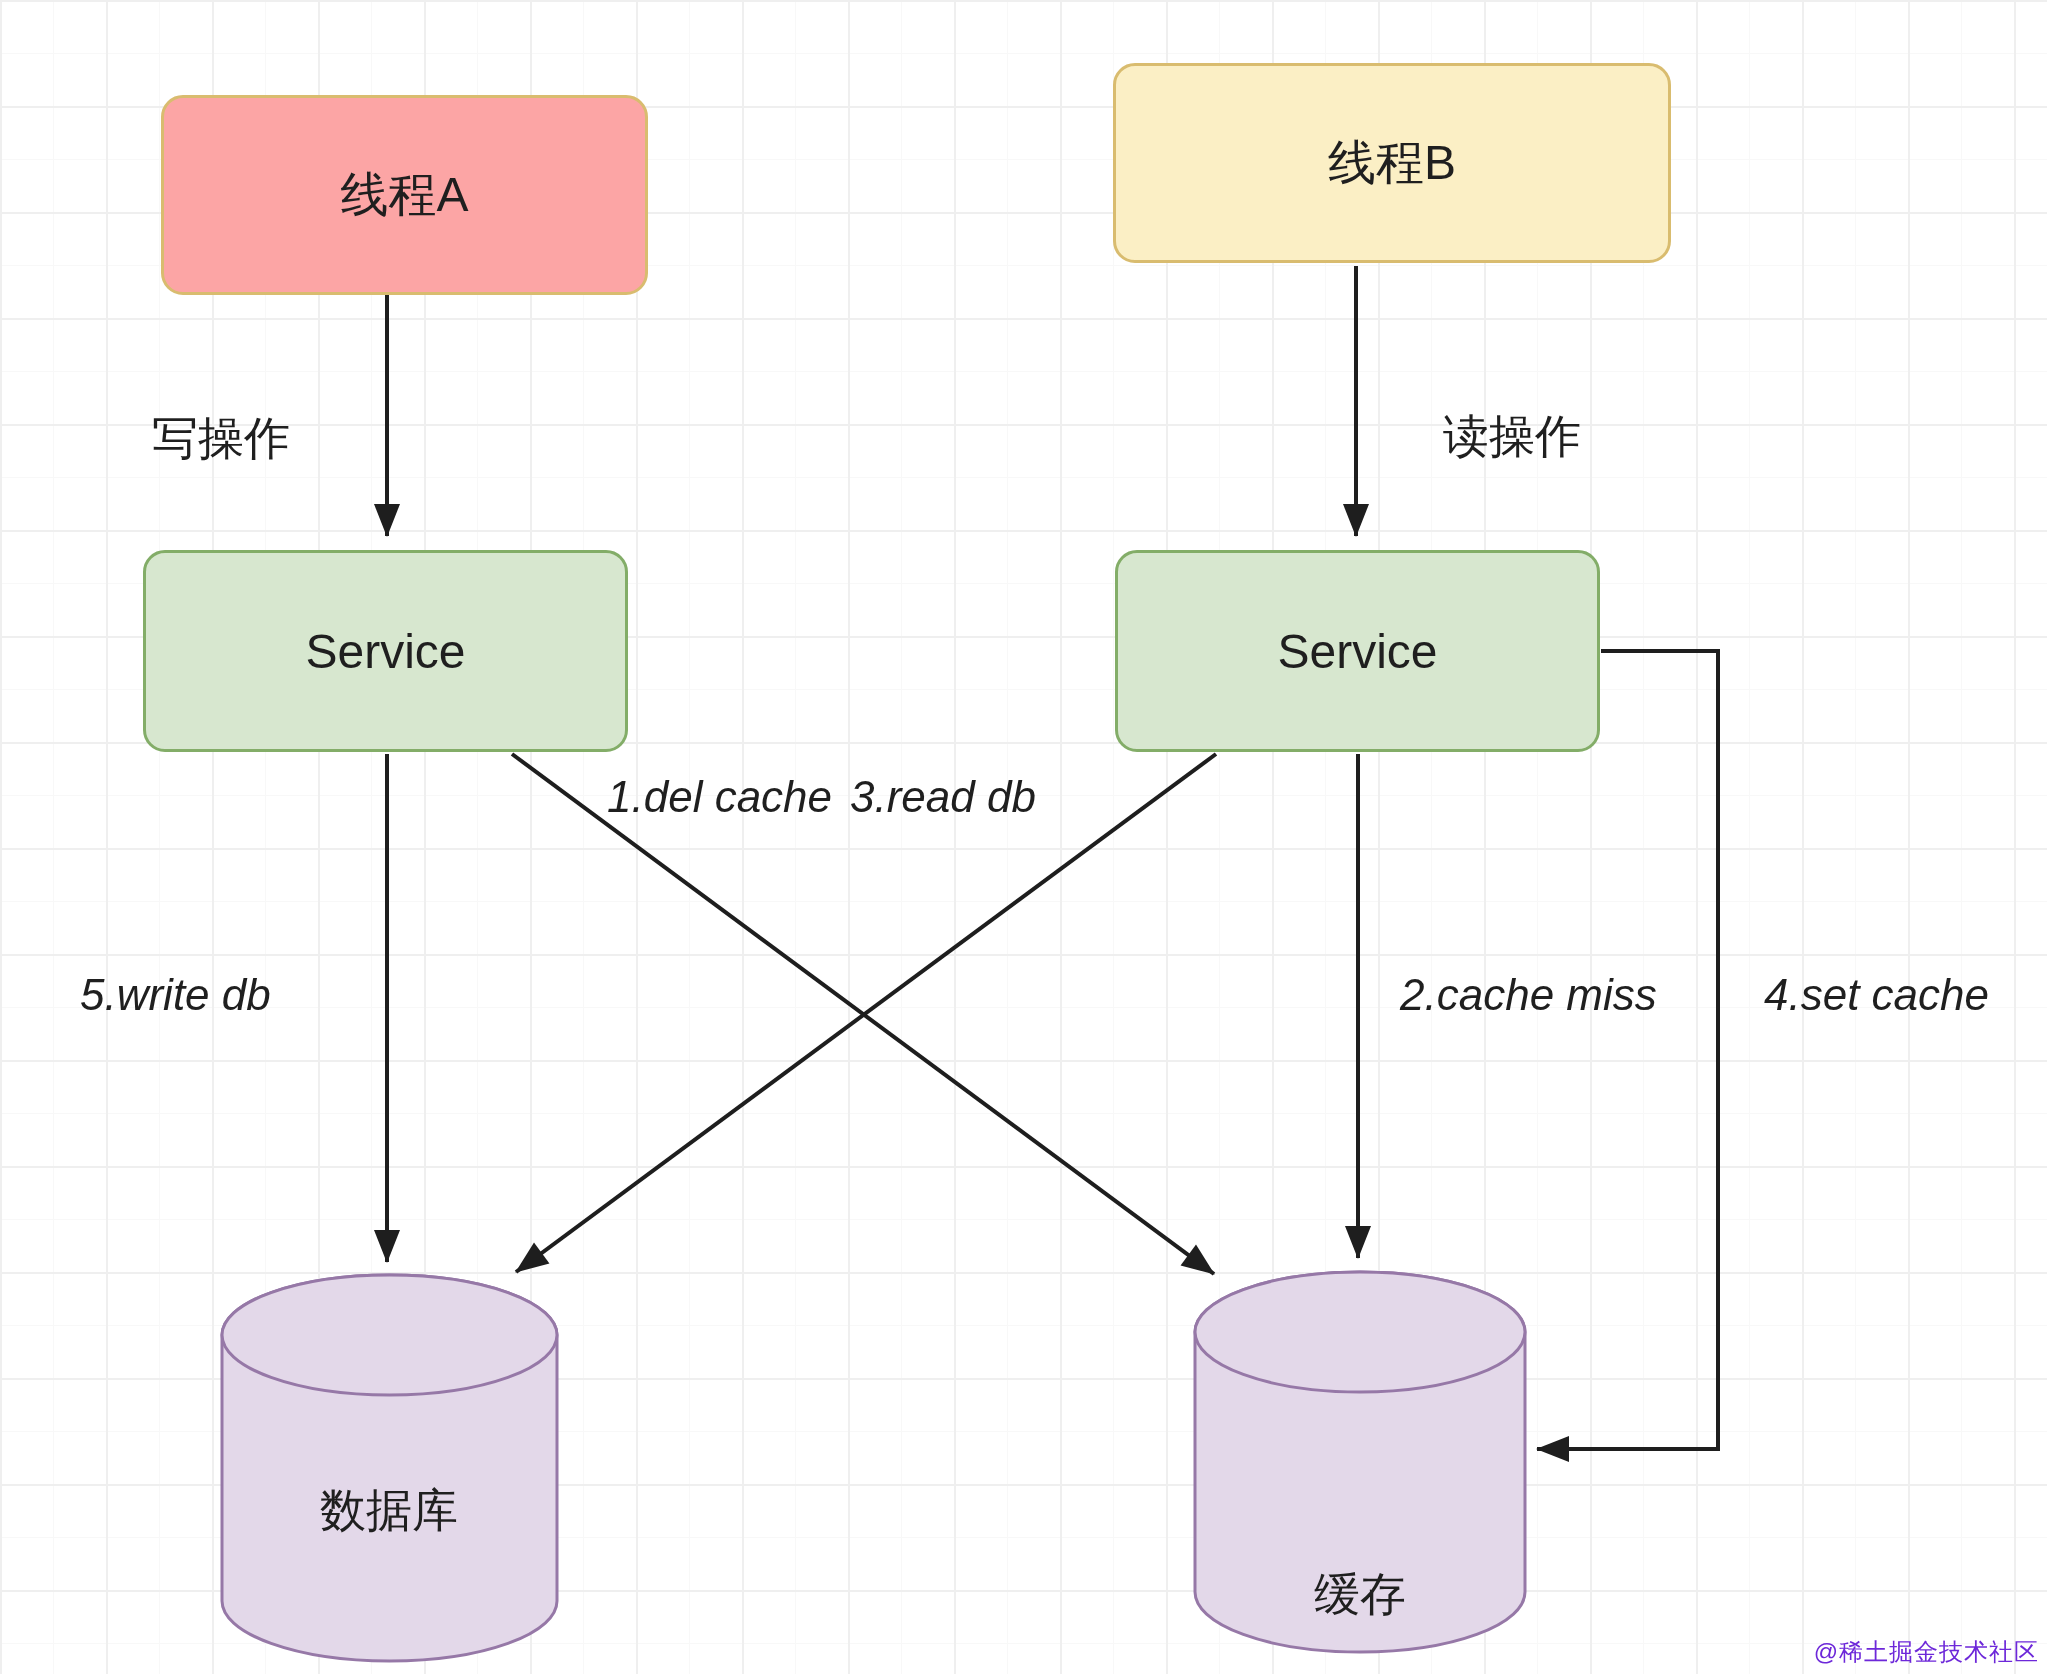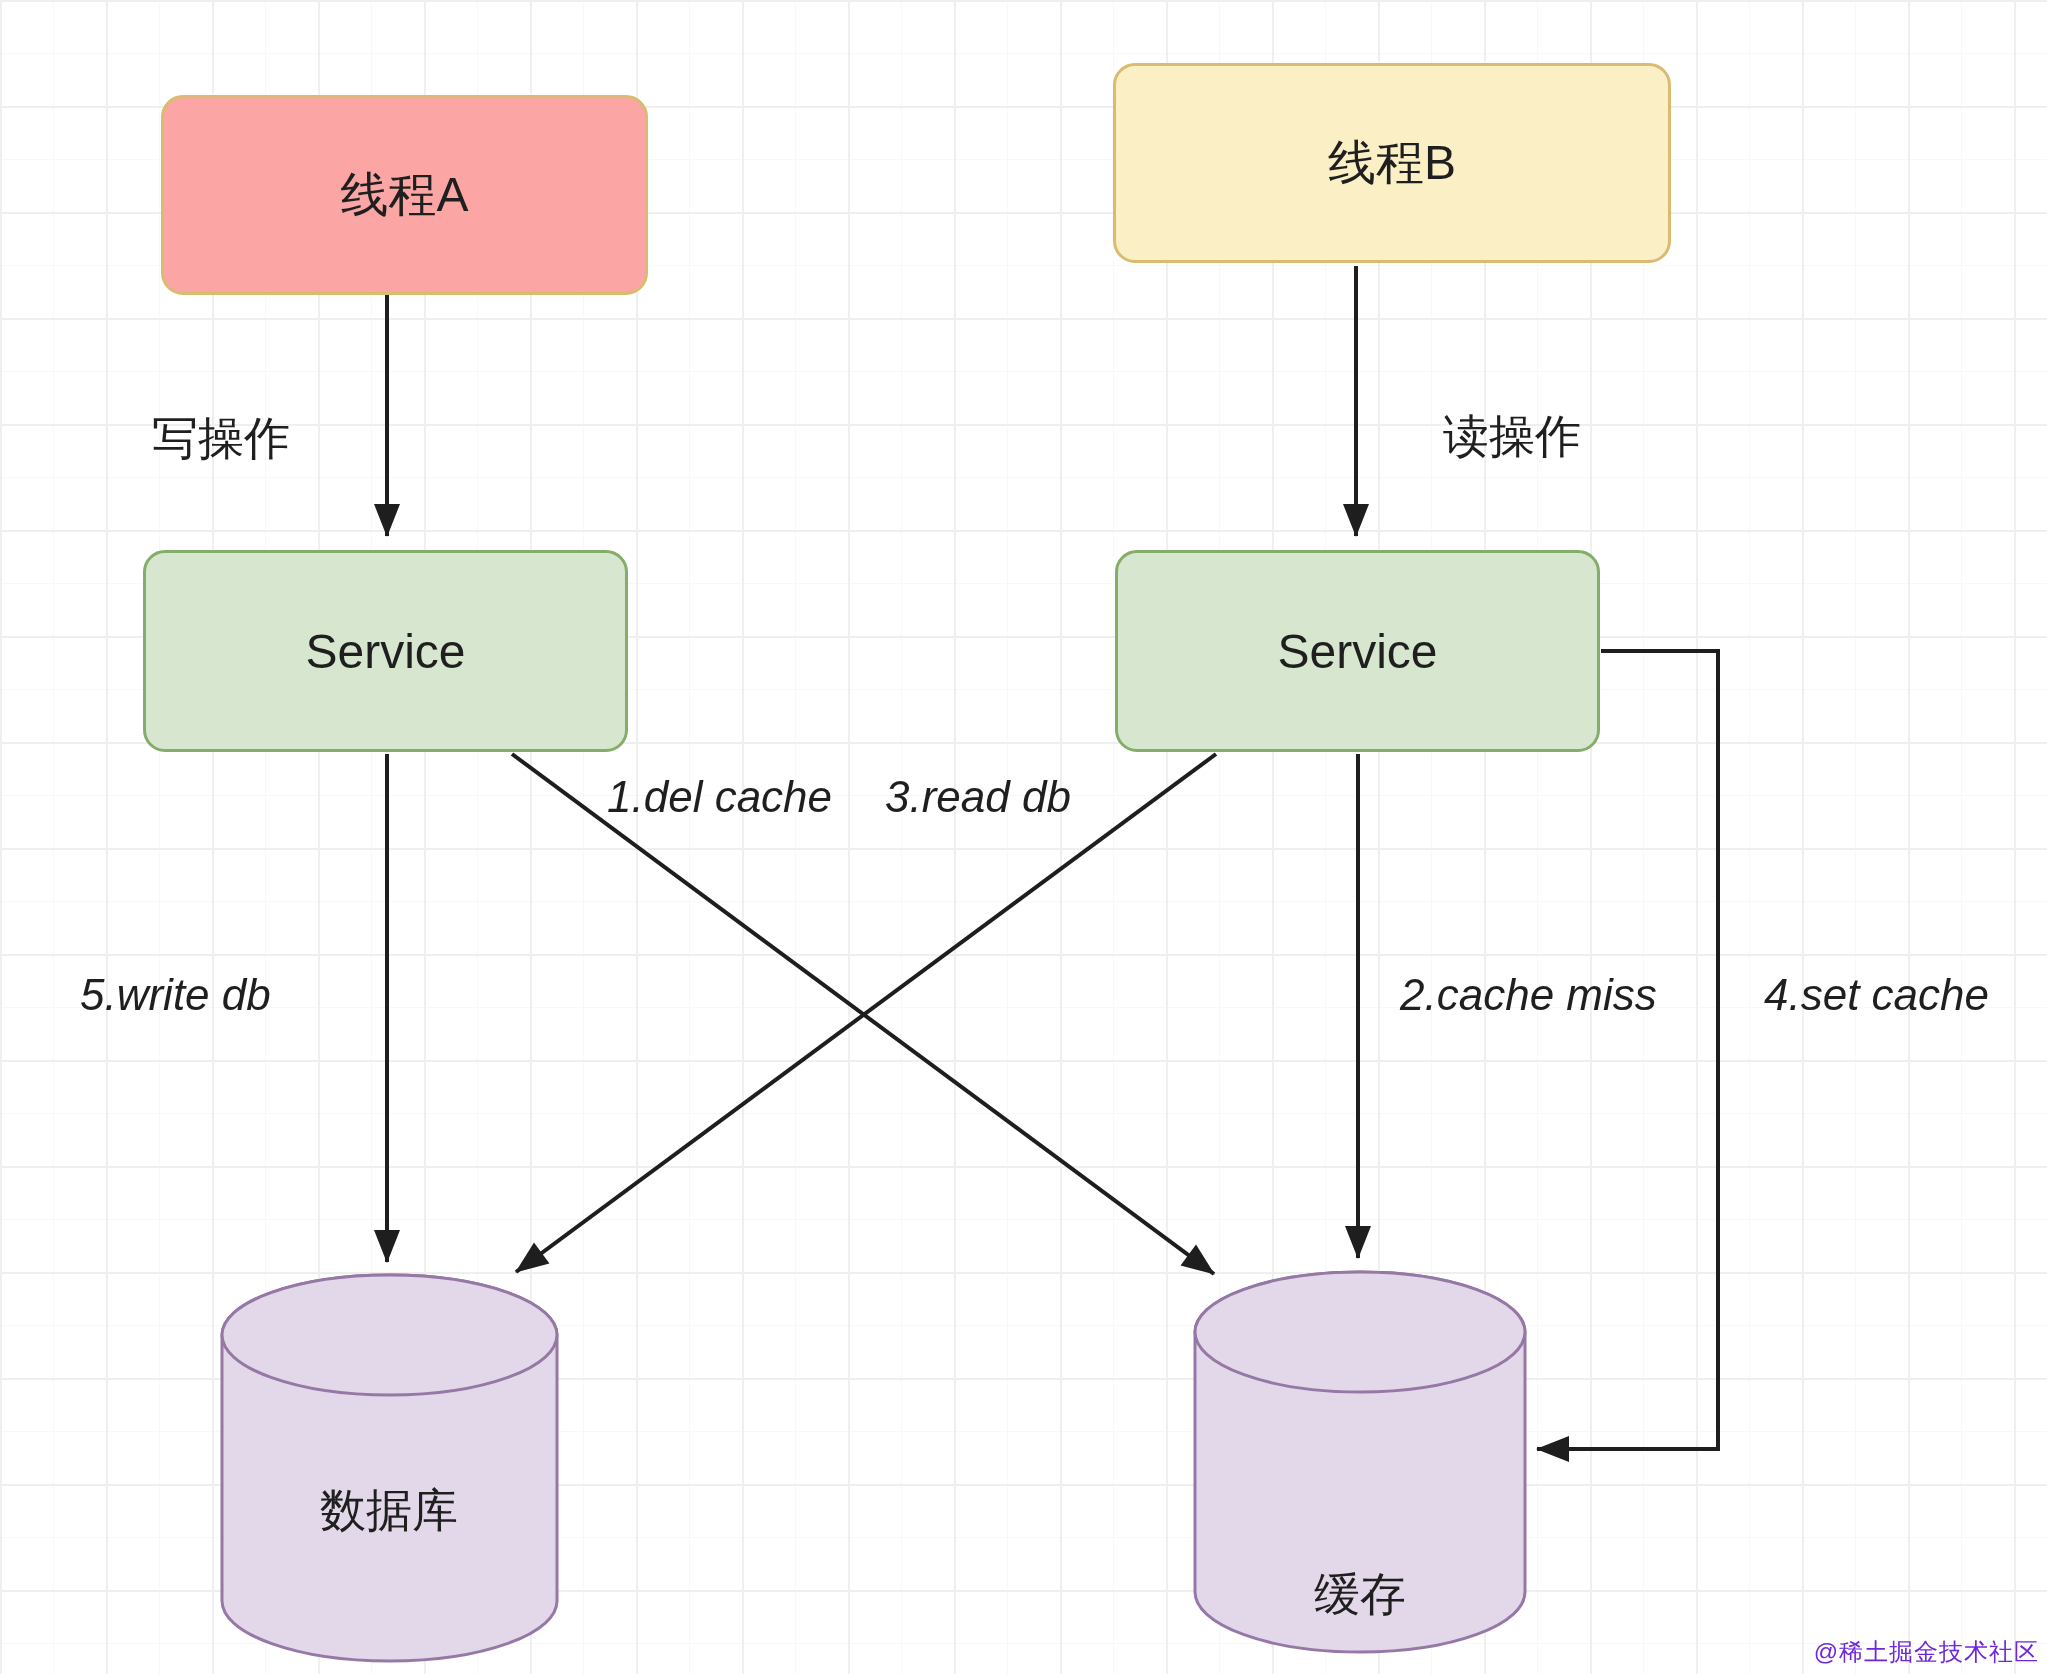--- a/index.html
+++ b/index.html
@@ -72,17 +72,17 @@
   <span>Service</span>
 </div>
 
 <div class="cyl-label" style="left:239px;top:1480px;">数据库</div>
 <div class="cyl-label" style="left:1210px;top:1564px;">缓存</div>
 
 <div class="edge-label cn" style="left:152px;top:408px;">写操作</div>
 <div class="edge-label cn" style="left:1443px;top:406px;">读操作</div>
 <div class="edge-label en" style="left:80px;top:970px;">5.write db</div>
 <div class="edge-label en" style="left:607px;top:772px;">1.del cache</div>
-<div class="edge-label en" style="left:885px;top:772px;">3.read db</div>
+<div class="edge-label en" style="left:850px;top:772px;">3.read db</div>
 <div class="edge-label en" style="left:1400px;top:970px;">2.cache miss</div>
 <div class="edge-label en" style="left:1764px;top:970px;">4.set cache</div>
 
 <div class="watermark" style="color: #6d28d9;">@稀土掘金技术社区</div>
 
 </body></html>

